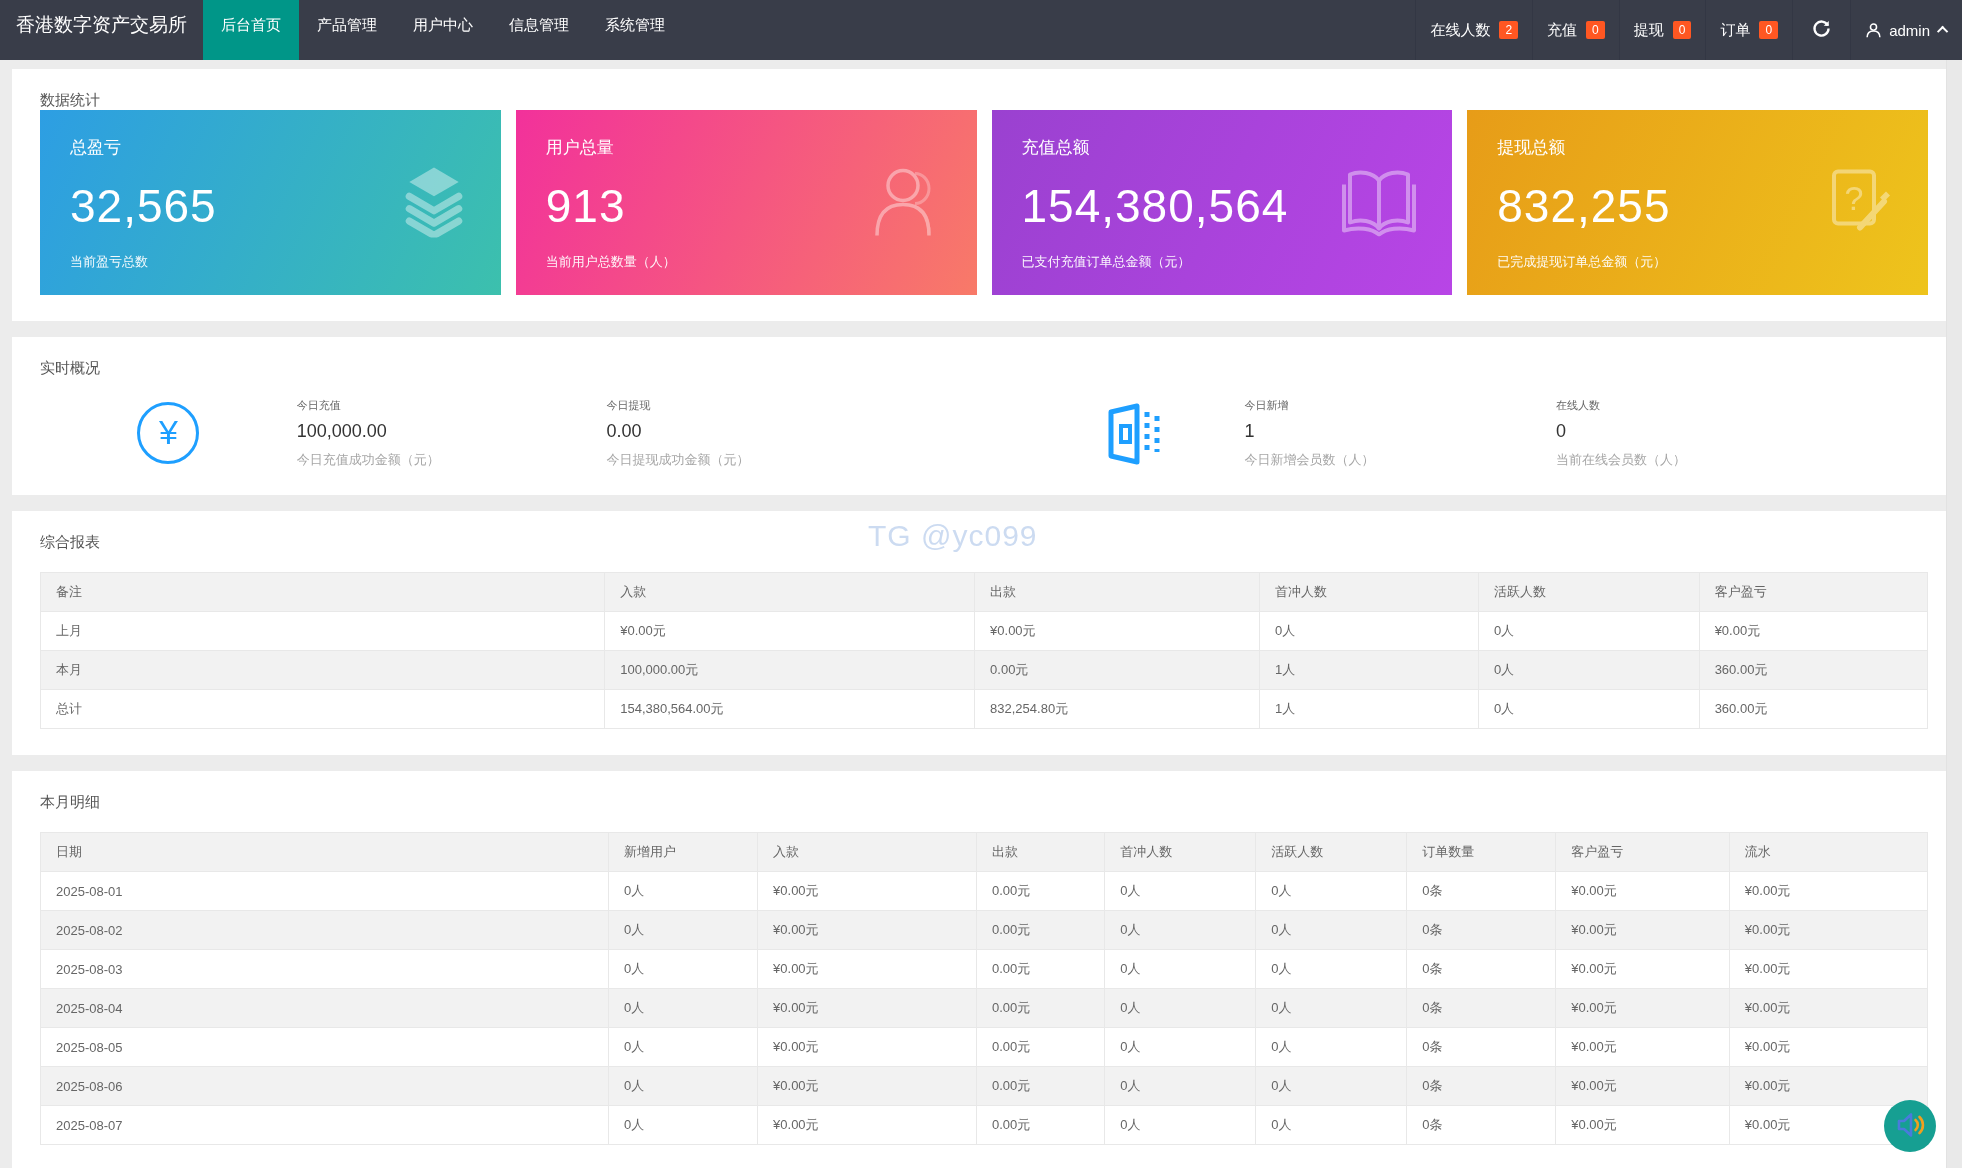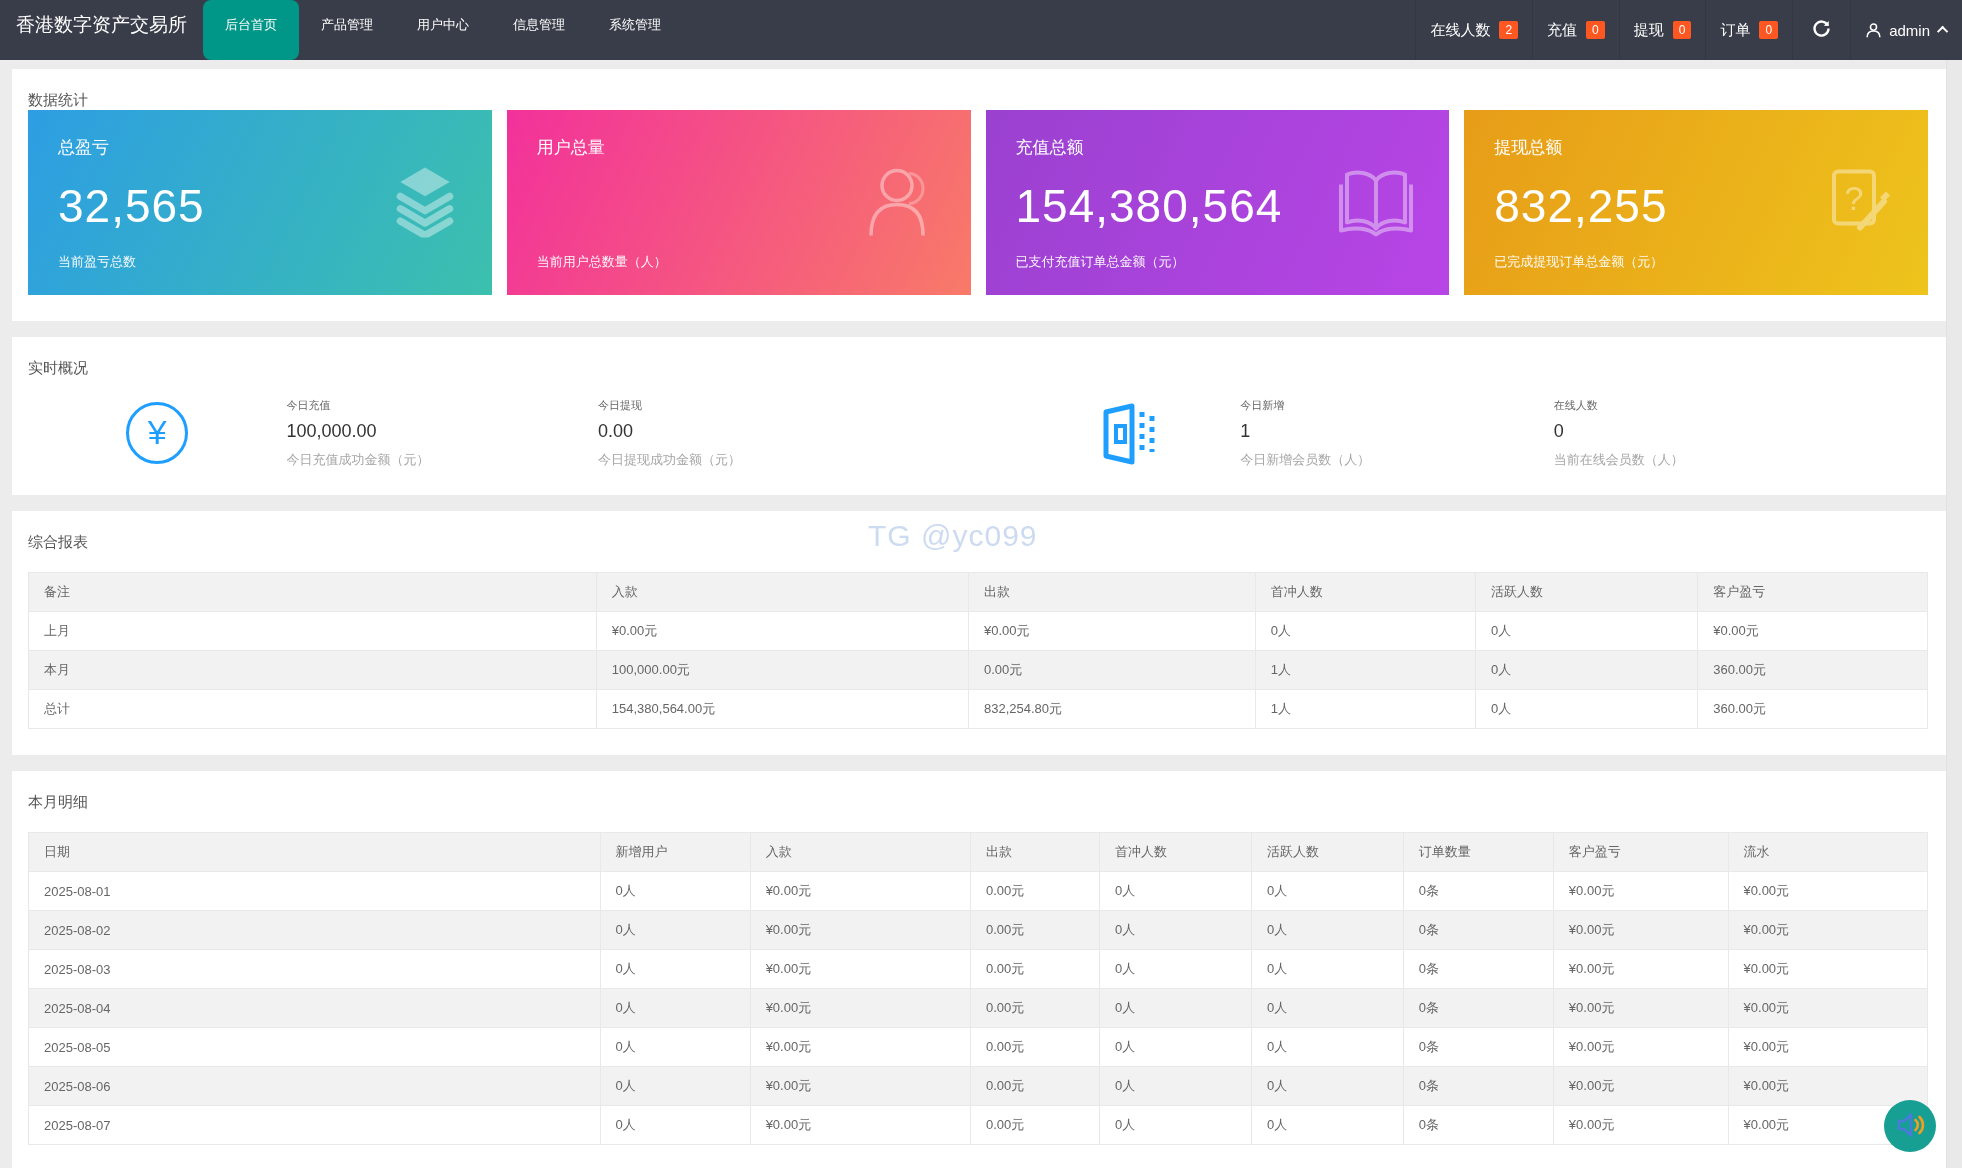--- a/index.html
+++ b/index.html
@@ -5,31 +5,31 @@
   * { box-sizing: border-box; margin: 0; padding: 0; }
   html,body { width:1962px; height:1168px; overflow:hidden; }
   body {
     font-family: "Liberation Sans", "DejaVu Sans", sans-serif;
     background:#ececec; color:#333; font-size:14px;
   }
   
   .topbar { height:60px; background:#393D49; display:flex; align-items:stretch; position:relative; z-index:5; }
   .brand { color:#fff; font-size:19px; line-height:50px; padding:0 16px; white-space:nowrap; }
   .nav-tabs { display:flex; }
-  .nav-tab { width:96px; text-align:center; line-height:50px; color:#fff; font-size:13px; cursor:pointer;border-radius:8px; }
+  .nav-tab { width:96px; text-align:center; line-height:50px; color:#fff; font-size:15px; cursor:pointer; }
   .nav-tab.active { background:#009688; }
   .tb-right { margin-left:auto; display:flex; align-items:stretch; }
   .tb-item { display:flex; align-items:center; padding:0 14px; color:#fff; font-size:15px; border-left:1px solid #333744; cursor:pointer; white-space:nowrap; }
   .badge { background:#FF5722; color:#fff; font-size:12px; line-height:16px; padding:1px 6px; border-radius:2px; margin-left:9px; }
   .icon-btn { width:58px; justify-content:center; }
   .user-item svg { margin-right:7px; }
   .caret-up { width:8px; height:8px; border-left:2px solid #fff; border-top:2px solid #fff; transform:rotate(45deg) translateY(2px); margin-left:10px; }
   
   .content { padding:9px 12px 0 12px; }
-  .panel { background:#fff; margin-bottom:16px; padding:22px 22px 26px 16px; position:relative; }
+  .panel { background:#fff; margin-bottom:16px; padding:22px 22px 26px 28px; position:relative; }
   .panel-title { font-size:15px; color:#555; }
   
   .cards { display:flex; gap:15px; }
   .card { flex:1; height:185px; color:#fff; padding:26px 30px 24px 30px; display:flex; flex-direction:column; justify-content:space-between; position:relative; overflow:hidden; }
   .card-g1 { background:linear-gradient(115deg,#2d9ee3,#3cc0ad); }
   .card-g2 { background:linear-gradient(115deg,#f2319b,#f87a68); }
   .card-g3 { background:linear-gradient(115deg,#9a41d0,#b845e6); }
   .card-g4 { background:linear-gradient(115deg,#e79c18,#eec41c); }
   .card-title { font-size:17px; }
   .card-value { font-size:46px; font-weight:300; letter-spacing:1px; line-height:1; }
@@ -117,20 +117,21 @@
             <path d="M32 2 L56 16 L32 30 L8 16 Z" fill="#fff"></path>
             <path d="M8 30 L32 44 L56 30" fill="none" stroke="#fff" stroke-width="7" stroke-linecap="round" stroke-linejoin="round"></path>
             <path d="M8 42 L32 56 L56 42" fill="none" stroke="#fff" stroke-width="7" stroke-linecap="round" stroke-linejoin="round"></path>
             <path d="M8 54 L32 68 L56 54" fill="none" stroke="#fff" stroke-width="7" stroke-linecap="round" stroke-linejoin="round"></path>
           </svg>
         </span>
       </div>
 
       <div class="card card-g2">
         <div class="card-title">用户总量</div>
+        <div class="card-value">913</div>
         <div class="card-caption">当前用户总数量（人）</div>
         <span class="card-icon">
           <svg width="72" height="76" viewBox="0 0 72 76">
             <path d="M44 10 a14 15 0 0 1 0 30 M58 70 c0-16-6-24-14-27" fill="none" stroke="#fff" stroke-width="3" opacity=".7"></path>
             <circle cx="32" cy="22" r="15" fill="none" stroke="#fff" stroke-width="3.5"></circle>
             <path d="M6 72 C6 50 16 41 32 41 S58 50 58 72" fill="none" stroke="#fff" stroke-width="3.5"></path>
           </svg>
         </span>
       </div>
 

